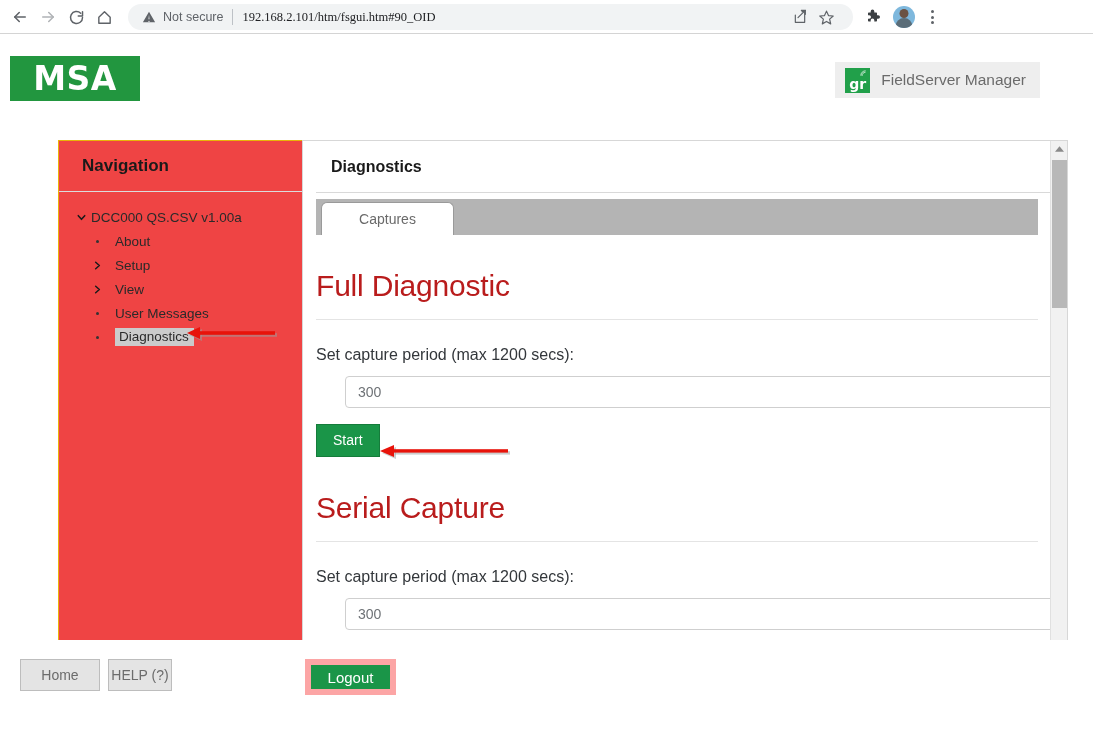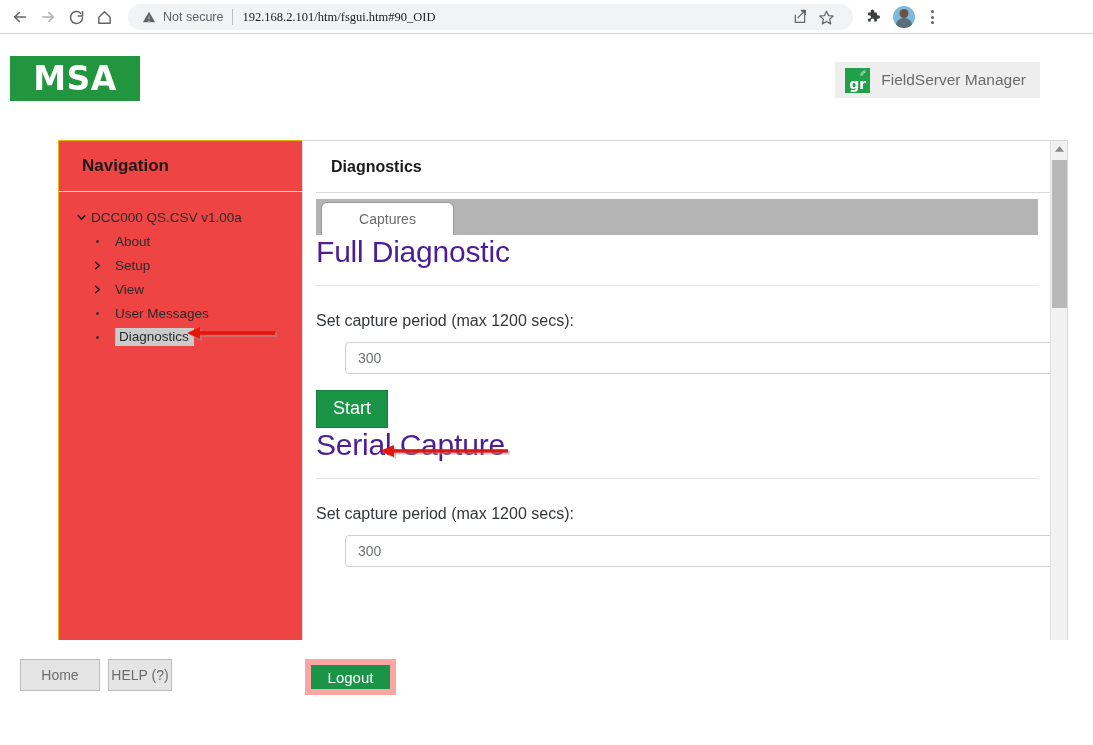--- a/index.html
+++ b/index.html
@@ -293,21 +293,22 @@
     display: flex;
     align-items: center;
     justify-content: center;
     font-size: 14px;
     color: #6a6a6a;
   }
   .section { padding: 0 13px; }
   .section-title {
     font-size: 30px;
     font-weight: normal;
-    color: #4c1d95;
+    color: #b91c1c;
+    padding-top: 34px;
     padding-bottom: 16px;
     letter-spacing: -0.2px;
   }
   .section-rule { height: 1px; background: #e4e4e4; }
   .field-label {
     font-size: 16px;
     color: #33373b;
     padding-top: 26px;
     padding-bottom: 12px;
   }
@@ -322,21 +323,21 @@
     color: #6e7276;
     font-family: "Liberation Sans", sans-serif;
     background: #ffffff;
     margin-left: 29px;
   }
   .btn-start {
     margin-top: 16px;
     background: #1a9548;
     border: 1px solid #157c3b;
     color: #ffffff;
-    font-size: 18px;
+    font-size: 14px;
     font-family: "Liberation Sans", sans-serif;
     padding: 7px 16px 8px 16px;
     cursor: pointer;
   }
 
   
   .scrollbar {
     position: absolute;
     right: 0; top: 0;
     width: 17px; height: 521px;

